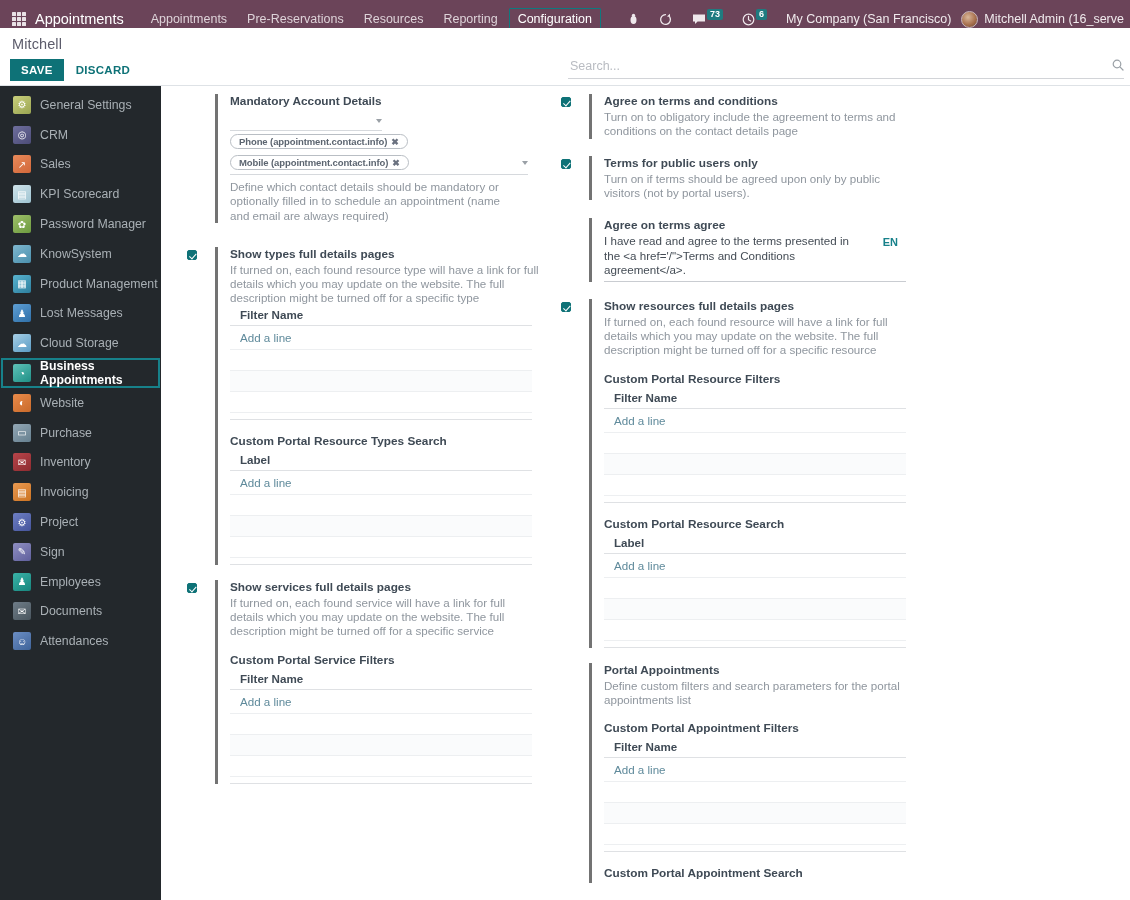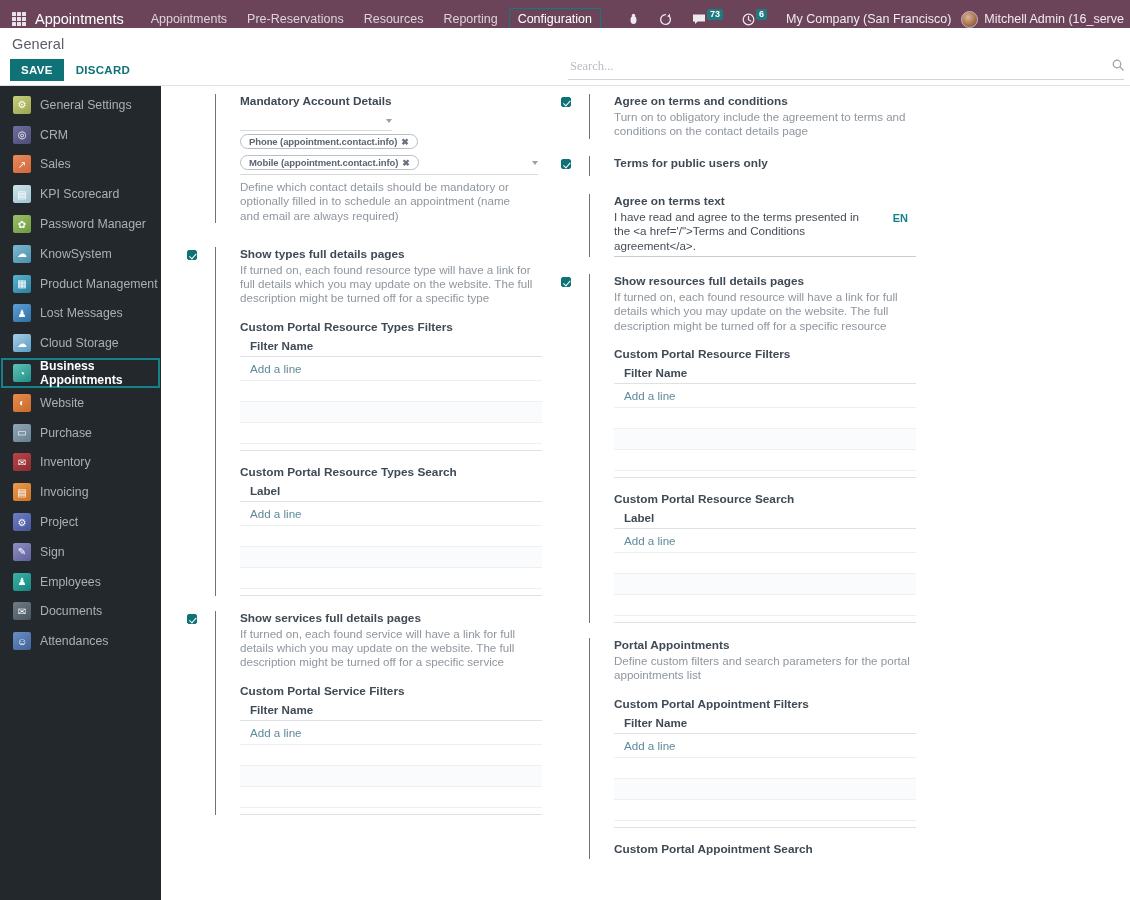--- a/index.html
+++ b/index.html
@@ -137,21 +137,21 @@
     align-items: center;
     padding-bottom: 4px;
   }
   .cp-search input {
     border: none;
     outline: none;
     font-size: 12.5px;
     color: #0c4a6e;
     flex: 1;
     background: transparent;
-    font-family: Liberation Serif, serif;
+    font-family: Liberation Sans, sans-serif;
   }
   .cp-search input::placeholder { color: #b9bcc2; }
   .search-icon-right { color: #9aa0a6; font-size: 13px; }
 
   
   .body-wrap { display: flex; height: 814px; }
 
   
   .sidebar {
     width: 161px;
@@ -230,22 +230,22 @@
     left: 2.5px; top: 1px;
     width: 3px; height: 5.5px;
     border: solid #fff;
     border-width: 0 1.5px 1.5px 0;
     transform: rotate(42deg);
   }
   .chk-cell.empty .chk { visibility: hidden; }
 
   .block-body {
     flex: 1;
-    border-left: 1px solid #737373;
-    padding-left: 24px;
+    border-left: 3px solid #737373;
+    padding-left: 12px;
     min-height: 20px;
   }
 
   .s-title {
     font-size: 11.8px;
     font-weight: bold;
     color: #3f4a55;
     margin-bottom: 1px;
     line-height: 15px;
   }
@@ -412,21 +412,21 @@
       <span class="badge">6</span>
     </div>
     <div class="company-name">My Company (San Francisco)</div>
     <div class="avatar"></div>
     <div class="user-name">Mitchell Admin (16_serve</div>
   </div>
 </div>
 
 <div class="control-panel">
   <div class="cp-left">
-    <div class="breadcrumb">General</div>
+    <div class="breadcrumb">Mitchell</div>
     <div class="btn-row">
       <button class="btn-save">SAVE</button>
       <button class="btn-discard">DISCARD</button>
     </div>
   </div>
   <div class="cp-search">
     <input type="text" placeholder="Search..." style="">
     <span class="search-icon-right">
       <svg width="12" height="12" viewBox="0 0 12 12">
           <circle cx="5" cy="5" r="3.8" stroke="#9aa0a6" stroke-width="1.2" fill="none"></circle>
@@ -543,21 +543,20 @@
         <div style="height:20px"></div>
 
         <div class="setting-block">
           <div class="chk-cell">
             <span class="chk"></span>
           </div>
           <div class="block-body">
             <div class="s-title">Show types full details pages</div>
             <div class="s-desc">If turned on, each found resource type will have a link for full details which you may update on the website. The full description might be turned off for a specific type</div>
 
-            <div class="list-label">Custom Portal Resource Types Filters</div>
             <div class="o2m">
               <div class="o2m-head">Filter Name</div>
               <div class="o2m-add">Add a line</div>
               <div class="o2m-row"></div>
               <div class="o2m-row shade"></div>
               <div class="o2m-row"></div>
               <div class="o2m-foot"></div>
             </div>
 
             <div class="list-label">Custom Portal Resource Types Search</div>
@@ -609,31 +608,32 @@
         </div>
 
         <div style="height:13px"></div>
 
         <div class="setting-block">
           <div class="chk-cell">
             <span class="chk"></span>
           </div>
           <div class="block-body">
             <div class="s-title">Terms for public users only</div>
+            <div class="s-desc">Turn on if terms should be agreed upon only by public visitors (not by portal users).</div>
           </div>
         </div>
 
         <div style="height:14px"></div>
 
         <div class="setting-block">
           <div class="chk-cell empty">
               <span class="chk"></span>
             </div>
           <div class="block-body">
-            <div class="s-title">Agree on terms text</div>
+            <div class="s-title">Agree on terms agree</div>
             <div class="terms-text-box">
               <div class="terms-text">I have read and agree to the terms presented in the &lt;a href='/"&gt;Terms and Conditions agreement&lt;/a&gt;.</div>
               <span class="lang-badge">EN</span>
             </div>
           </div>
         </div>
 
         <div style="height:13px"></div>
 
         <div class="setting-block">

